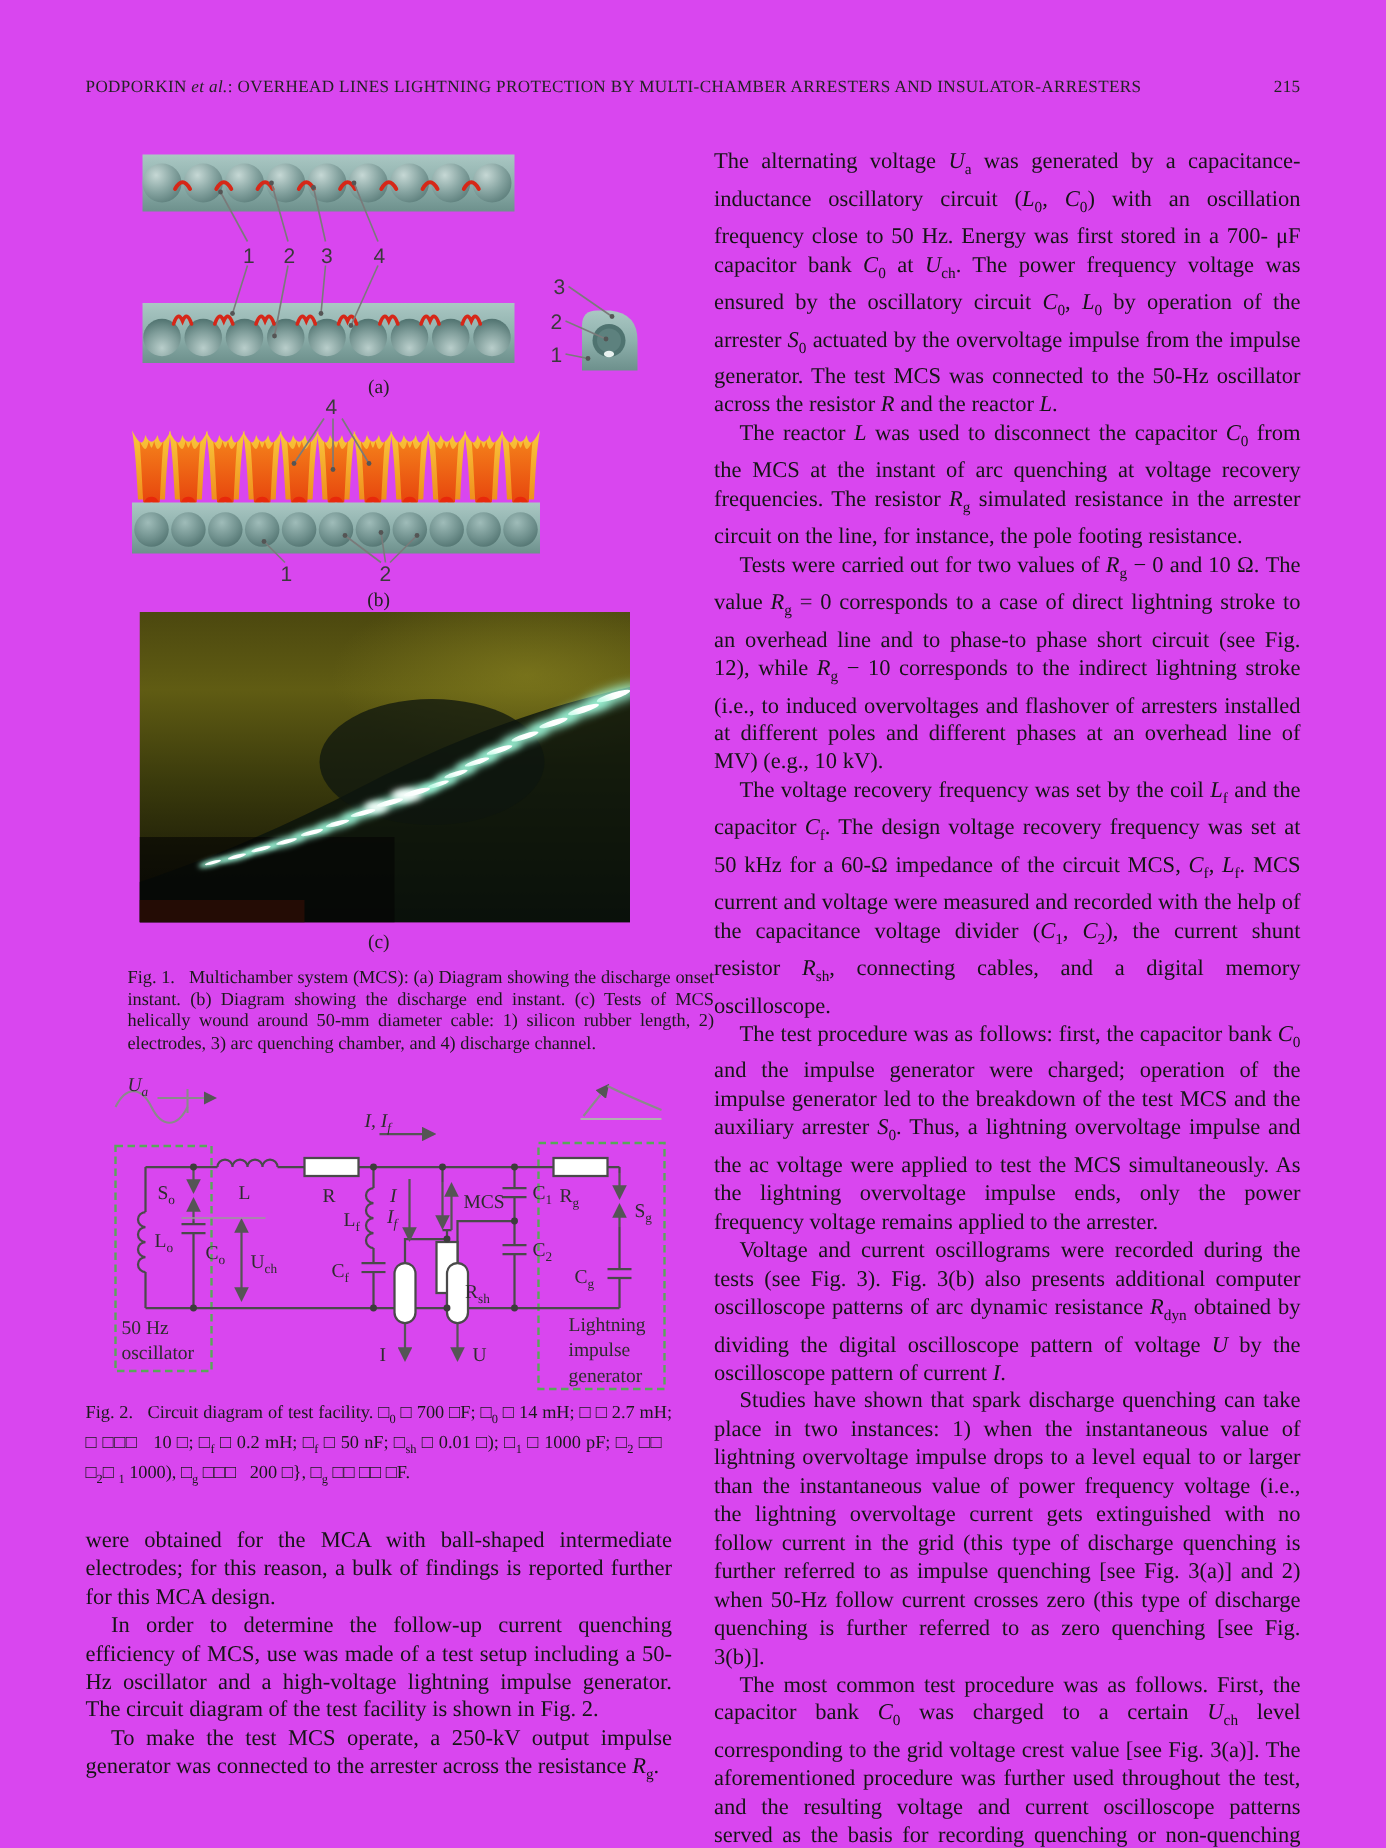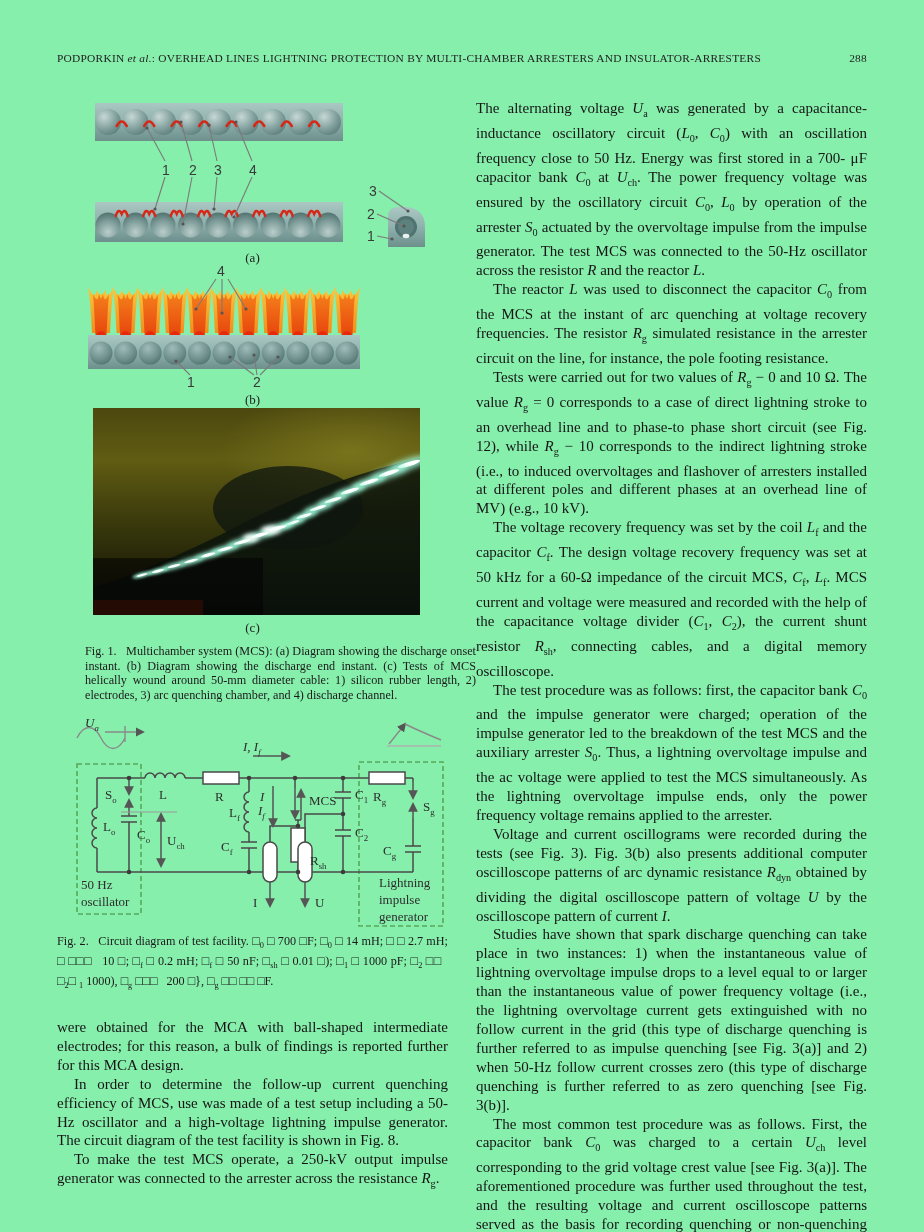--- a/index.html
+++ b/index.html
@@ -1,16 +1,16 @@
 <!DOCTYPE html>
 <html><head>
 <meta charset="utf-8">
 <style>
   html,body{margin:0;padding:0;background:#e8e8e8;}
-  .page{position:relative;width:924px;height:1232px;background:#86efac;overflow:hidden;
+  .page{position:relative;width:924px;height:1232px;background:#d946ef;overflow:hidden;
         font-family:"Liberation Serif",serif;color:#151515;}
   .header{position:absolute;top:52px;left:57px;width:810px;display:flex;
           justify-content:space-between;font-size:11.4px;letter-spacing:.25px;color:#222;}
   .col{position:absolute;width:391px;text-align:justify;font-size:15px;line-height:18.9px;}
   .col p{margin:0;text-indent:17px;}
   .col p:first-child{text-indent:0;}
   .left-col{left:57px;top:1018px;}
   .right-col{left:476px;top:99px;}
   .caption{position:absolute;left:57px;width:391px;font-size:12.2px;line-height:14.7px;
            text-align:justify;color:#1a1a1a;}
@@ -21,21 +21,21 @@
   .cl sub, .caption sub, .col sub{font-size:.68em;}
   svg text{font-family:"Liberation Sans",sans-serif;fill:#3a3a3a;}
 </style>
 </head>
 <body>
 
 <div class="page">
 
   <div class="header">
     <span>PODPORKIN <i>et al.</i>: OVERHEAD LINES LIGHTNING PROTECTION BY MULTI-CHAMBER ARRESTERS AND INSULATOR-ARRESTERS</span>
-    <span>288</span>
+    <span>215</span>
   </div>
 
   <div class="fig" style="left:93px;top:97px;width:340px;height:152px;">
     <svg width="340" height="152" viewBox="0 0 340 152">
       <defs>
         <linearGradient id="barg" x1="0" y1="0" x2="0" y2="1">
           <stop offset="0" stop-color="#aac7c3"></stop>
             <stop offset=".5" stop-color="#8fb1ad"></stop>
             <stop offset="1" stop-color="#6d908c"></stop>
         </linearGradient>
@@ -411,21 +411,21 @@
     <span class="cl" style="left:24px;top:179px;">oscillator</span>
     <span class="cl" style="left:322px;top:160px;">Lightning</span>
     <span class="cl" style="left:322px;top:177px;">impulse</span>
     <span class="cl" style="left:322px;top:194px;">generator</span>
   </div>
 
   <div class="caption" style="top:934px;">Fig. 2.&nbsp;&nbsp; Circuit diagram of test facility. □<sub>0</sub> □ 700 □F; □<sub>0</sub> □ 14 mH; □ □ 2.7 mH; □ □□□&nbsp;&nbsp; 10 □; □<sub>f</sub> □ 0.2 mH; □<sub>f</sub> □ 50 nF; □<sub>sh</sub> □ 0.01 □); □<sub>1</sub> □ 1000 pF; □<sub>2</sub> □□&nbsp;&nbsp; □<sub>2</sub>□ <sub>1</sub> 1000), □<sub>g</sub> □□□&nbsp;&nbsp; 200 □}, □<sub>g</sub> □□ □□ □F.</div>
 
   <div class="col left-col">
     <p>were obtained for the MCA with ball-shaped intermediate electrodes; for this reason, a bulk of findings is reported further for this MCA design.</p>
-    <p>In order to determine the follow-up current quenching efficiency of MCS, use was made of a test setup including a 50-Hz oscillator and a high-voltage lightning impulse generator. The circuit diagram of the test facility is shown in Fig. 8.</p>
+    <p>In order to determine the follow-up current quenching efficiency of MCS, use was made of a test setup including a 50-Hz oscillator and a high-voltage lightning impulse generator. The circuit diagram of the test facility is shown in Fig. 2.</p>
     <p>To make the test MCS operate, a 250-kV output impulse generator was connected to the arrester across the resistance <i>R</i><sub>g</sub>.</p>
   </div>
 
   <div class="col right-col">
     <p>The alternating voltage <i>U</i><sub>a</sub> was generated by a capacitance-inductance oscillatory circuit (<i>L</i><sub>0</sub>, <i>C</i><sub>0</sub>) with an oscillation frequency close to 50 Hz. Energy was first stored in a 700- μF capacitor bank <i>C</i><sub>0</sub> at <i>U</i><sub>ch</sub>. The power frequency voltage was ensured by the oscillatory circuit <i>C</i><sub>0</sub>, <i>L</i><sub>0</sub> by operation of the arrester <i>S</i><sub>0</sub> actuated by the overvoltage impulse from the impulse generator. The test MCS was connected to the 50-Hz oscillator across the resistor <i>R</i> and the reactor <i>L</i>.</p>
     <p>The reactor <i>L</i> was used to disconnect the capacitor <i>C</i><sub>0</sub> from the MCS at the instant of arc quenching at voltage recovery frequencies. The resistor <i>R</i><sub>g</sub> simulated resistance in the arrester circuit on the line, for instance, the pole footing resistance.</p>
     <p>Tests were carried out for two values of <i>R</i><sub>g</sub> − 0 and 10 Ω. The value <i>R</i><sub>g</sub> = 0 corresponds to a case of direct lightning stroke to an overhead line and to phase-to phase short circuit (see Fig. 12), while <i>R</i><sub>g</sub> − 10 corresponds to the indirect lightning stroke (i.e., to induced overvoltages and flashover of arresters installed at different poles and different phases at an overhead line of MV) (e.g., 10 kV).</p>
     <p>The voltage recovery frequency was set by the coil <i>L</i><sub>f</sub> and the capacitor <i>C</i><sub>f</sub>. The design voltage recovery frequency was set at 50 kHz for a 60-Ω impedance of the circuit MCS, <i>C</i><sub>f</sub>, <i>L</i><sub>f</sub>. MCS current and voltage were measured and recorded with the help of the capacitance voltage divider (<i>C</i><sub>1</sub>, <i>C</i><sub>2</sub>), the current shunt resistor <i>R</i><sub>sh</sub>, connecting cables, and a digital memory oscilloscope.</p>
     <p>The test procedure was as follows: first, the capacitor bank <i>C</i><sub>0</sub> and the impulse generator were charged; operation of the impulse generator led to the breakdown of the test MCS and the auxiliary arrester <i>S</i><sub>0</sub>. Thus, a lightning overvoltage impulse and the ac voltage were applied to test the MCS simultaneously. As the lightning overvoltage impulse ends, only the power frequency voltage remains applied to the arrester.</p>
     <p>Voltage and current oscillograms were recorded during the tests (see Fig. 3). Fig. 3(b) also presents additional computer oscilloscope patterns of arc dynamic resistance <i>R</i><sub>dyn</sub> obtained by dividing the digital oscilloscope pattern of voltage <i>U</i> by the oscilloscope pattern of current <i>I</i>.</p>

